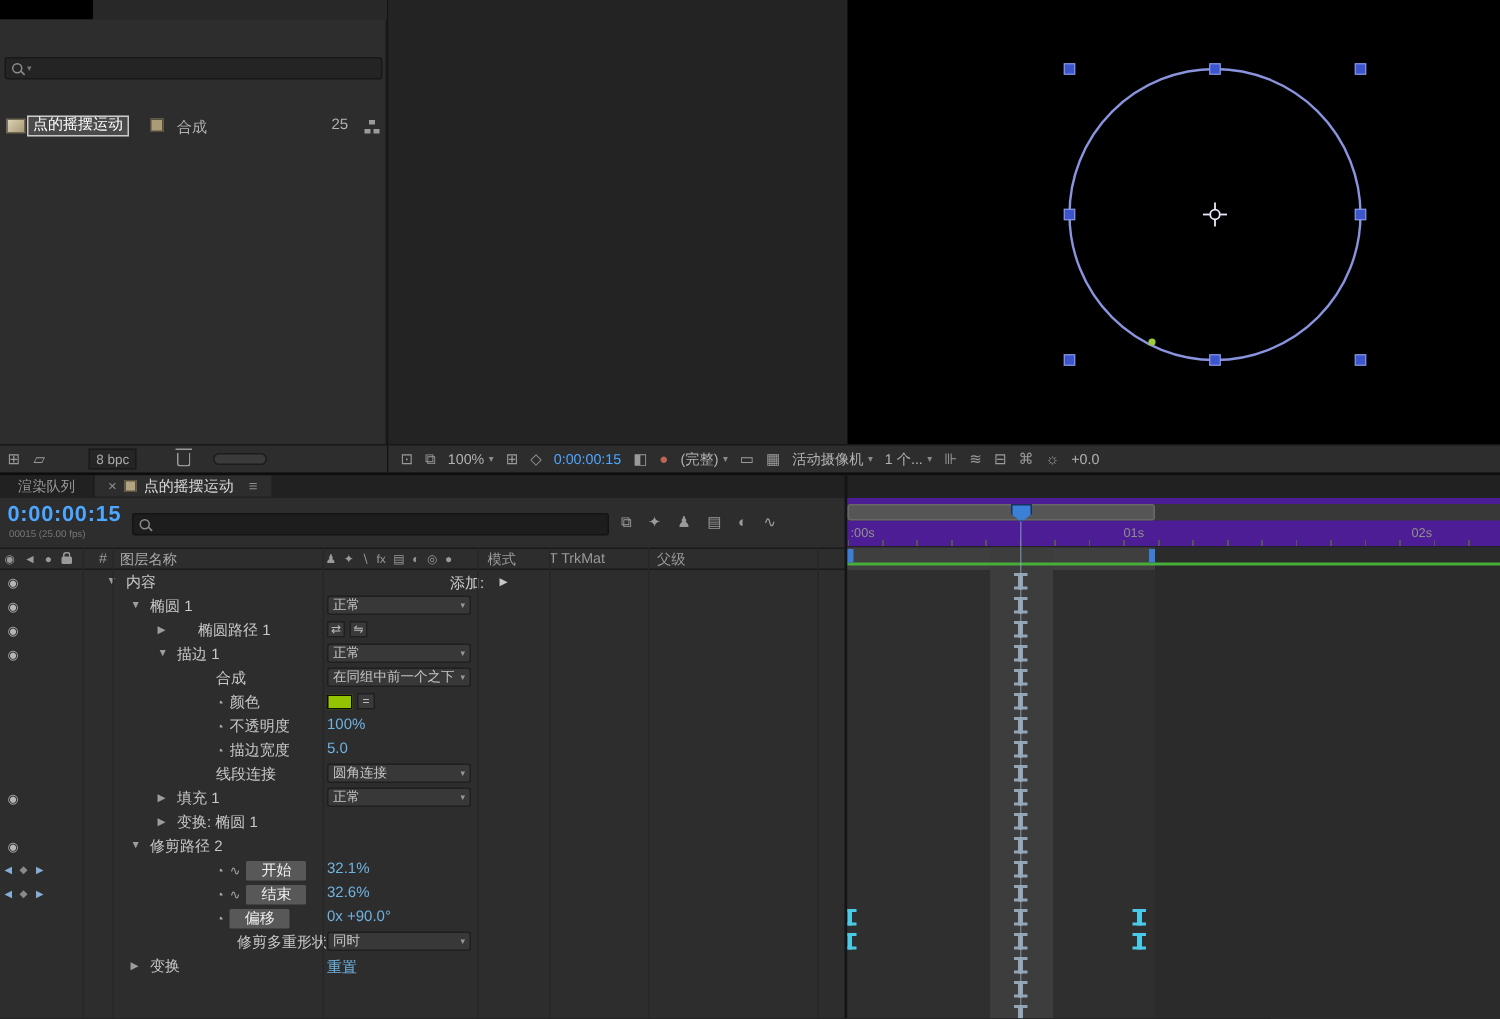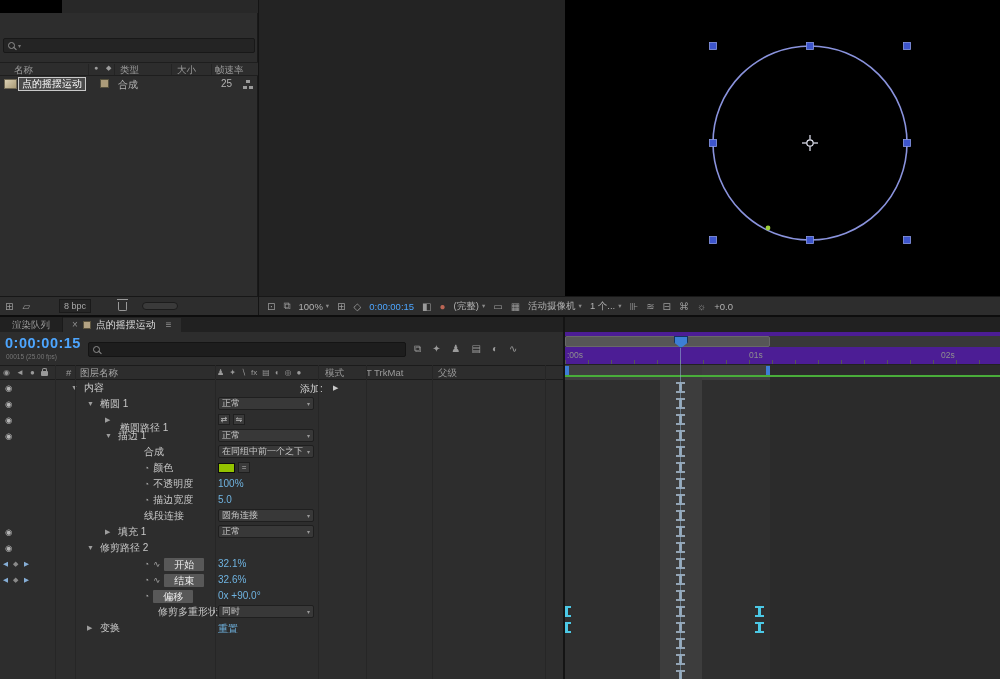--- a/index.html
+++ b/index.html
@@ -35,21 +35,21 @@
 .vdiv1{position:absolute;left:258px;top:0;width:1px;height:315px;background:#141414}
 .comp{position:absolute;left:259px;top:0;width:741px;height:296px;background:#232323}
 .compblack{position:absolute;left:306px;top:0;width:435px;height:296px;background:#000}
 .comp-tb{position:absolute;left:259px;top:296px;width:741px;height:19px;background:#2d2d2d;border-top:1px solid #171717;display:flex;align-items:center;gap:8px;padding:0 8px;font-size:9.5px;color:#b2b2b2;white-space:nowrap;overflow:hidden}
 .tbi{font-size:10px;color:#9a9a9a}
 .tbdd{display:inline-flex;align-items:center;gap:3px}
 .arr{font-size:6.5px;color:#8a8a8a}
 .tbtc{color:#4da6ff}
 
 .tl{position:absolute;left:0;top:315px;width:1000px;height:364px;background:#2d2d2d;border-top:2px solid #0d0d0d}
-.tabs{position:absolute;left:0;top:0;width:100%;height:15px;background:#212121;display:flex;align-items:center;font-size:9.5px}
+.tabs{position:absolute;left:0;top:0;width:100%;height:15px;background:#212121;display:flex;align-items:flex-start;font-size:9.5px}
 .tab.inactive{padding:0 12px;line-height:15px;color:#9a9a9a;border-right:1px solid #1a1a1a}
 .tab.active{background:#2d2d2d;display:flex;align-items:center;gap:5px;padding:0 9px;color:#dcdcdc;font-size:10px}
 .chip{width:8px;height:8px;background:#b3a383;border:1px solid #5c543e;flex:none}
 .tclose{color:#8e8e8e}
 .tmenu{color:#8e8e8e;margin-left:5px}
 .tcbig{position:absolute;left:5px;top:18px;font-size:14.5px;font-weight:bold;color:#4da6ff;letter-spacing:.5px}
 .tcsub{position:absolute;left:6px;top:36px;font-size:6.5px;color:#777}
 .tsearch{position:absolute;left:88px;top:25px;width:318px;height:15px;background:#1d1d1d;border:1px solid #141414;border-radius:2px;display:flex;align-items:center;gap:3px;padding:0 4px}
 .ttools{position:absolute;left:414px;top:26px;display:flex;gap:11px;font-size:10px;color:#9a9a9a}
 .colhead{position:absolute;left:0;top:48px;width:565px;height:15px;background:#2d2d2d;border-top:1px solid #1b1b1b;border-bottom:1px solid #1b1b1b;font-size:9.5px;color:#9a9a9a}
@@ -110,32 +110,20 @@
 <body>
 
 <div class="app">
   <div class="frag"></div>
 
   <section class="proj">
     <div class="psearch">
       <span class="mag"></span>
       <span class="sarr">▾</span>
     </div>
-    <div class="phead">
-      <span class="ph-name">名称</span>
-      <span class="ph-dot">●</span>
-      <span class="ph-dia">◆</span>
-      <span class="ph-type">类型</span>
-      <span class="ph-size">大小</span>
-      <span class="ph-rate">帧速率</span>
-      <span class="pvline" style="left:88px"></span>
-      <span class="pvline" style="left:114px"></span>
-      <span class="pvline" style="left:171px"></span>
-      <span class="pvline" style="left:211px"></span>
-    </div>
     <div class="pitem">
       <span class="compicon"></span>
       <span class="pname">点的摇摆运动</span>
       <span class="pchip"></span>
       <span class="ptype">合成</span>
       <span class="prate">25</span>
       <span class="orgchart"></span>
     </div>
   </section>
   <div class="pfoot">
@@ -269,21 +257,21 @@
             <span class="plab">椭圆 1</span>
           </div>
           <div class="pdd">
             <span class="ddt">正常</span>
             <span class="dda">▾</span>
           </div>
         </div>
         <div class="prow">
           <span class="eye">◉</span>
           <span class="twirl" style="left: 105px;">▶</span>
-          <div class="labwrap" style="left: 120px; margin-top: 8px;">
+          <div class="labwrap" style="left: 132px;">
             <span class="plab">椭圆路径 1</span>
           </div>
           <span class="mini" style="left: 218px;">⇄</span>
           <span class="mini" style="left: 233px;">⇋</span>
         </div>
         <div class="prow">
           <span class="eye">◉</span>
           <span class="twirl" style="left: 105px;">▼</span>
           <div class="labwrap" style="left: 118px;">
             <span class="plab">描边 1</span>
@@ -335,20 +323,26 @@
         </div>
         <div class="prow">
           <span class="eye">◉</span>
           <span class="twirl" style="left: 105px;">▶</span>
           <div class="labwrap" style="left: 118px;">
             <span class="plab">填充 1</span>
           </div>
           <div class="pdd">
             <span class="ddt">正常</span>
             <span class="dda">▾</span>
+          </div>
+        </div>
+        <div class="prow">
+          <span class="twirl" style="left: 105px;">▶</span>
+          <div class="labwrap" style="left: 118px;">
+            <span class="plab">变换: 椭圆 1</span>
           </div>
         </div>
         <div class="prow">
           <span class="eye">◉</span>
           <span class="twirl" style="left: 87px;">▼</span>
           <div class="labwrap" style="left: 100px;">
             <span class="plab">修剪路径 2</span>
           </div>
         </div>
         <div class="prow">

